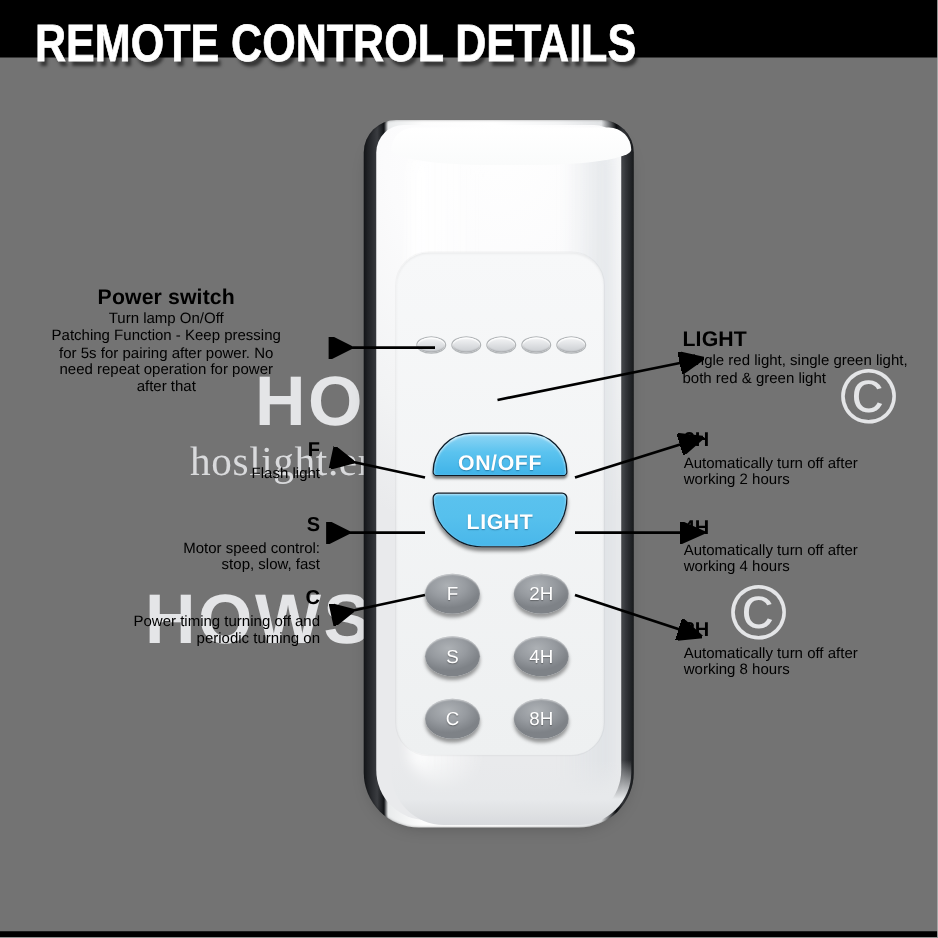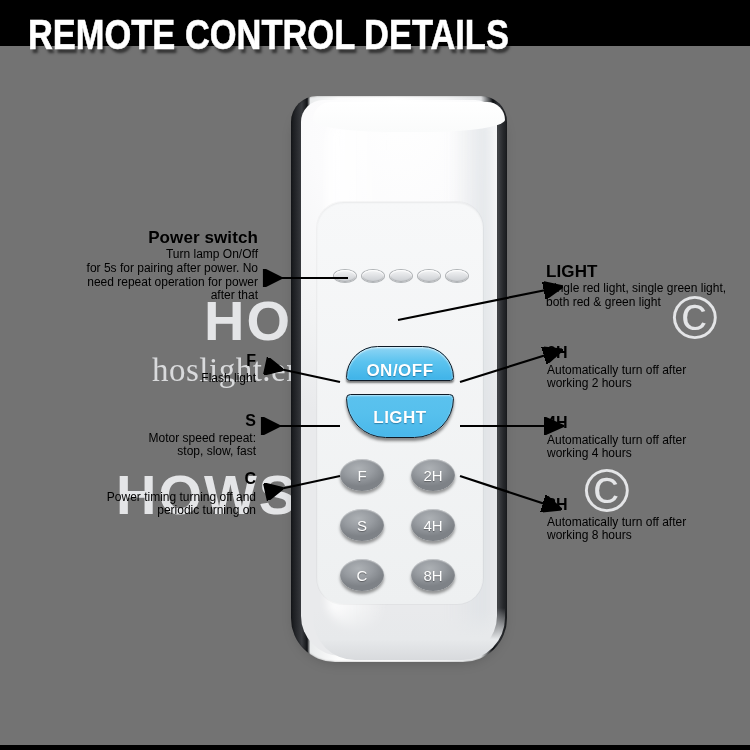--- a/index.html
+++ b/index.html
@@ -251,36 +251,37 @@
 
     <line x1="340" y1="426" x2="262" y2="426" stroke="#000" stroke-width="2.2" marker-end="url(#arrL)"></line>
 
     <line x1="460" y1="426" x2="546" y2="426" stroke="#000" stroke-width="2.2" marker-end="url(#arrR)"></line>
 
     <line x1="340" y1="476" x2="266" y2="492" stroke="#000" stroke-width="2.2" marker-end="url(#arrL)"></line>
 
     <line x1="460" y1="476" x2="545" y2="504" stroke="#000" stroke-width="2.2" marker-end="url(#arrR)"></line>
   </svg>
 
-  <div class="ann r-align" style="left:8px;top:228px;width:250px;">
+  <div class="ann r-align" style="left:8px;top:228px;width:250px;text-align:center;">
     <div class="hd">Power switch</div>
     <div class="bd">Turn lamp On/Off</div>
+    <div class="bd">Patching Function - Keep pressing</div>
     <div class="bd">for 5s for pairing after power. No</div>
     <div class="bd">need repeat operation for power</div>
     <div class="bd">after that</div>
   </div>
 
   <div class="ann r-align" style="left:60px;top:352px;width:196px;">
     <div class="hd-sm">F</div>
     <div class="bd" style="margin-top:1px;">Flash light</div>
   </div>
 
   <div class="ann r-align" style="left:60px;top:412px;width:196px;">
     <div class="hd-sm">S</div>
-    <div class="bd" style="margin-top:1px;">Motor speed repeat:</div>
+    <div class="bd" style="margin-top:1px;">Motor speed control:</div>
     <div class="bd">stop, slow, fast</div>
   </div>
 
   <div class="ann r-align" style="left:48px;top:470px;width:208px;">
     <div class="hd-sm">C</div>
     <div class="bd" style="margin-top:2px;">Power timing turning off and</div>
     <div class="bd">periodic turning on</div>
   </div>
 
   <div class="ann l-align" style="left:546px;top:262px;width:220px;">

